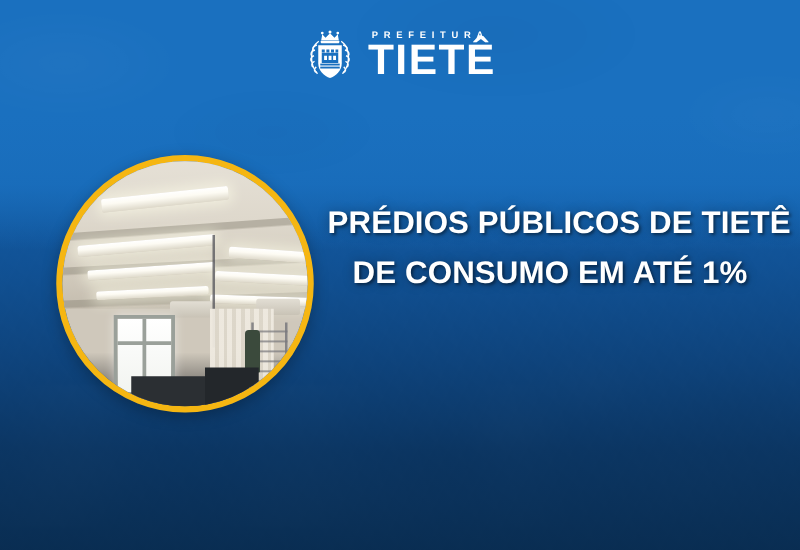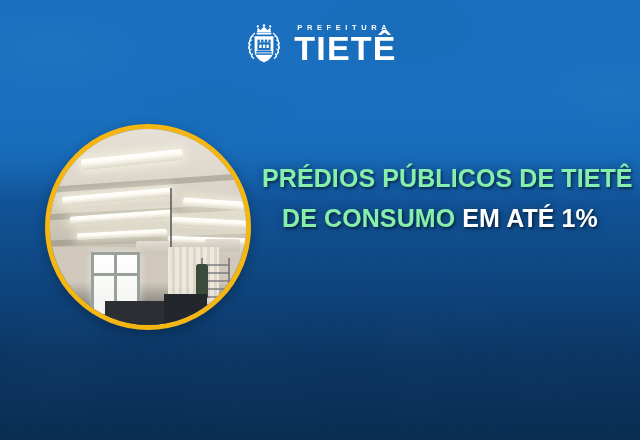--- a/index.html
+++ b/index.html
@@ -267,21 +267,21 @@
     text-align: center;
   }
   .hl-line {
     font-size: 25px;
     font-weight: 700;
     line-height: 40px;
     letter-spacing: .1px;
     white-space: nowrap;
     text-shadow: 1.5px 2px 2.5px rgba(0,0,0,.45), 0 0 9px rgba(0,0,0,.30);
   }
-  .hl-yellow { color: #86efac; }
+  .hl-yellow { color: #ffffff; }
   .hl-white  { color: #ffffff; }
 </style>
 </head>
 <body>
 
 <div class="banner">
 
   <div class="bg-photo"></div>
   <div class="bg-texture"></div>
   <div class="bg-roads"></div>

